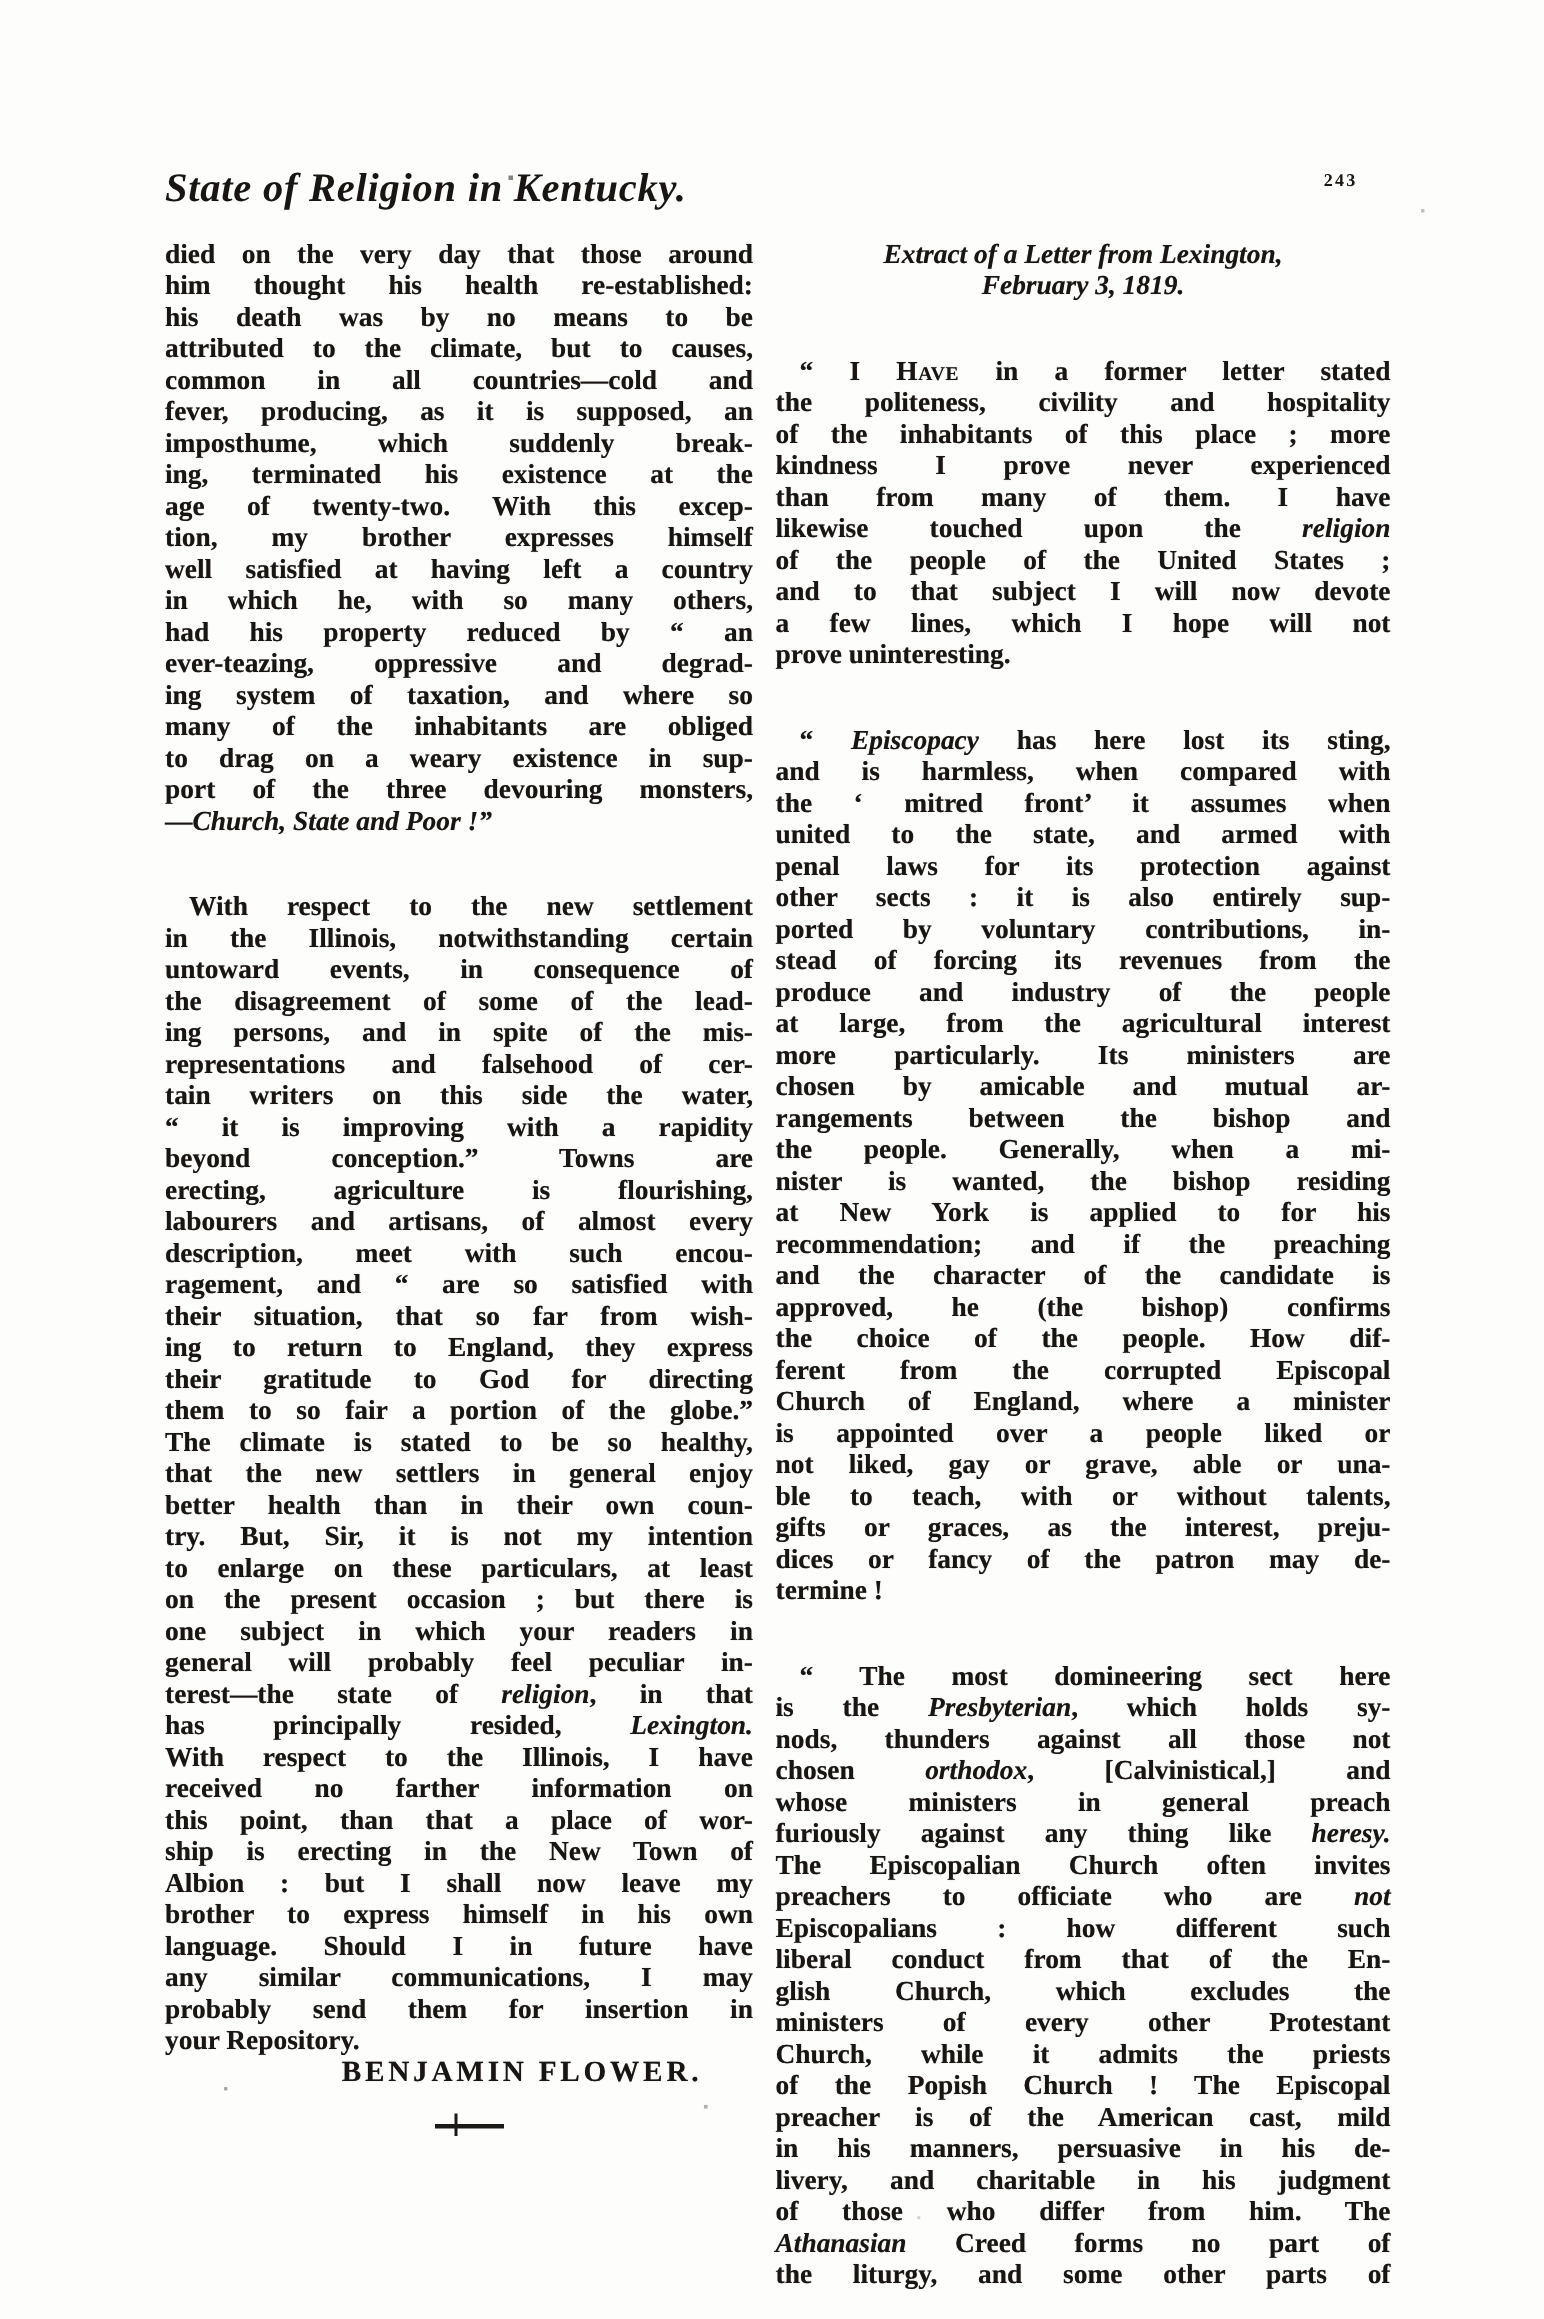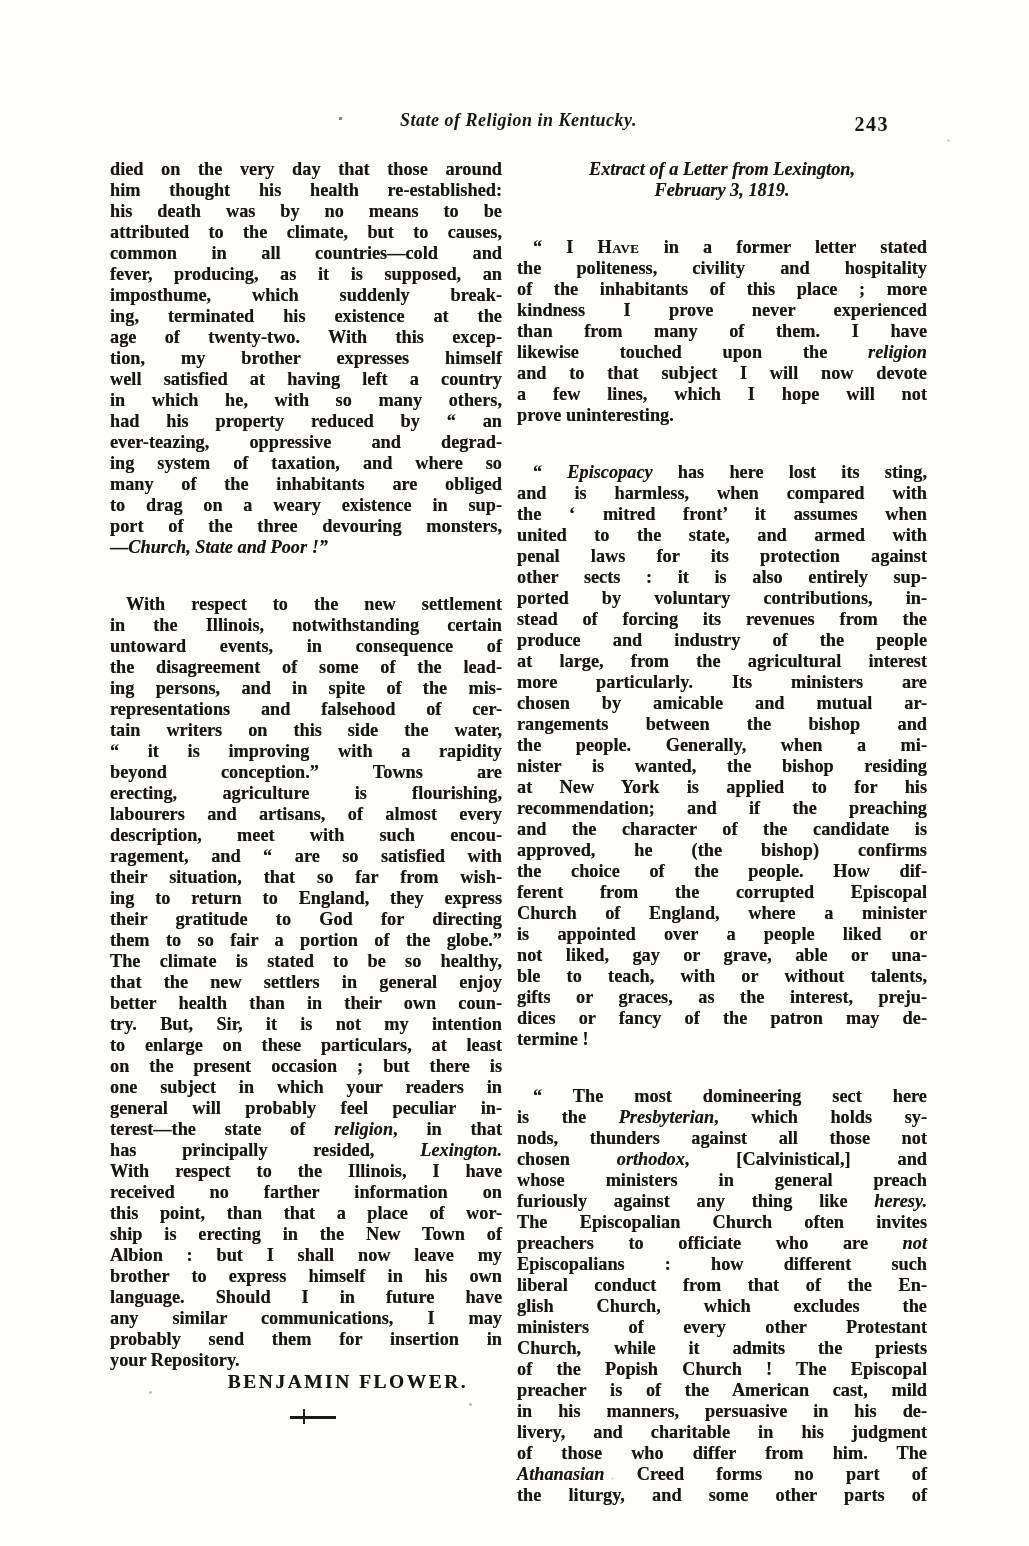--- a/index.html
+++ b/index.html
@@ -9,28 +9,27 @@
     background:#fdfdfb;
     color:#181512;
     font-family:"Liberation Serif", serif;
     font-weight:bold;
     overflow:hidden;
   }
   
   .header{position:absolute;top:110px;left:110px;width:817px;height:34px;}
   .running-title{
     position:absolute;left:0;right:0;top:0;
-    text-align:center;
     font-style:italic;
-    font-size:18px;
+    font-size:27px;
     letter-spacing:0.5px;
   }
   .page-number{
-    position:absolute;right:38px;top:3px;
-    font-size:20px;letter-spacing:1.5px;
+    position:absolute;right:22px;top:3px;
+    font-size:12px;letter-spacing:1.5px;
   }
   
   .column{position:absolute;top:159px;}
   .col-left{left:110px;width:392px;}
   .col-right{left:517px;width:410px;}
   .line{
     height:21px;line-height:21px;
     font-size:18.3px;
     text-align:justify;
     text-align-last:justify;
@@ -148,20 +147,21 @@
 
   <div class="column col-right">
       <div class="line ctr"><span class="it">Extract of a Letter from Lexington,</span></div>
       <div class="line ctr"><span class="it">February 3, 1819.</span></div>
       <div class="line ind"><span>“ I </span><span class="sc">Have</span><span> in a former letter stated</span></div>
       <div class="line"><span>the politeness, civility and hospitality</span></div>
       <div class="line"><span>of the inhabitants of this place ; more</span></div>
       <div class="line"><span>kindness I prove never experienced</span></div>
       <div class="line"><span>than from many of them. I have</span></div>
       <div class="line"><span>likewise touched upon the </span><span class="it">religion</span></div>
+      <div class="line"><span>of the people of the United States ;</span></div>
       <div class="line"><span>and to that subject I will now devote</span></div>
       <div class="line"><span>a few lines, which I hope will not</span></div>
       <div class="line last"><span>prove uninteresting.</span></div>
       <div class="line ind"><span>“ </span><span class="it">Episcopacy</span><span> has here lost its sting,</span></div>
       <div class="line"><span>and is harmless, when compared with</span></div>
       <div class="line"><span>the ‘ mitred front’ it assumes when</span></div>
       <div class="line"><span>united to the state, and armed with</span></div>
       <div class="line"><span>penal laws for its protection against</span></div>
       <div class="line"><span>other sects : it is also entirely sup-</span></div>
       <div class="line"><span>ported by voluntary contributions, in-</span></div>

